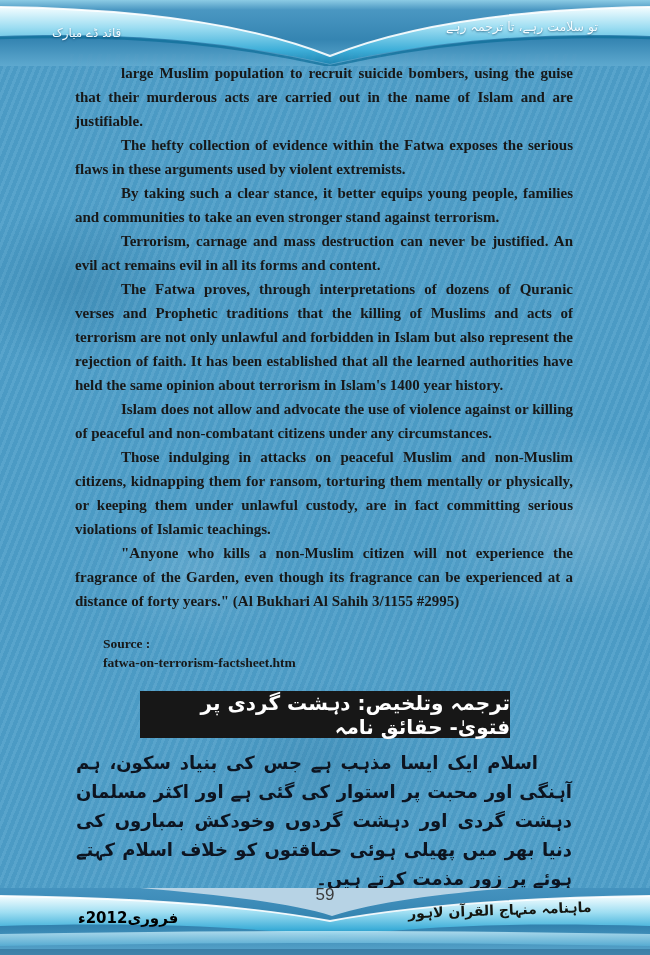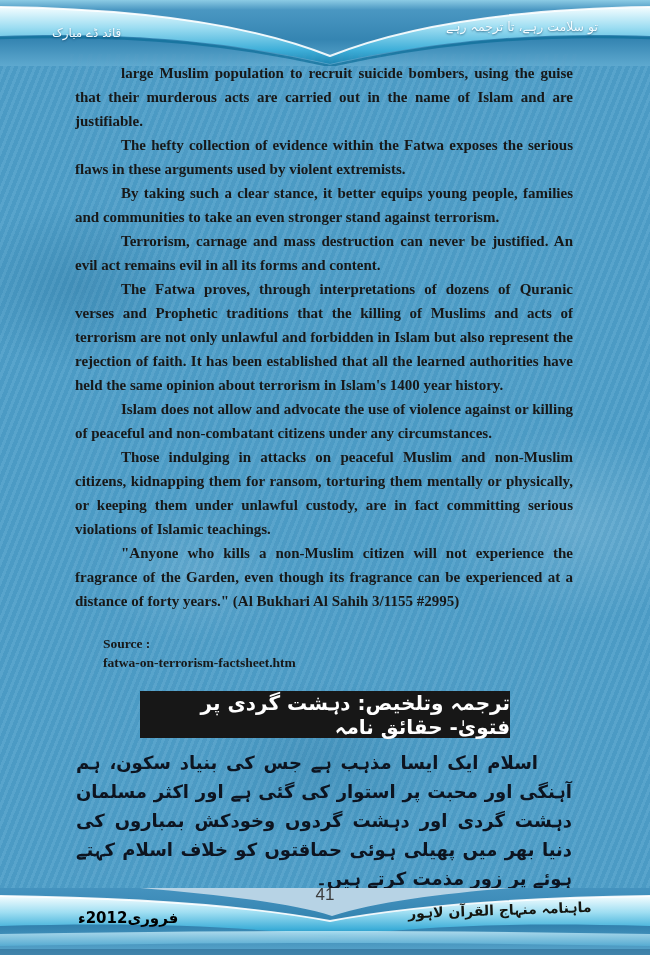--- a/index.html
+++ b/index.html
@@ -145,16 +145,16 @@
         <stop offset="1" stop-color="#58aed4"></stop>
       </linearGradient>
     </defs>
     <rect width="650" height="67" fill="url(#bBand)"></rect>
     <path d="M140,0 L510,0 C440,6 375,14 332,28 C289,14 210,6 140,0 Z" fill="#b7d3e5"></path>
     <path d="M0,8 C150,10 255,19 330,33 C405,19 510,10 650,8 L650,38 C515,34 420,38 330,49 C240,38 135,34 0,38 Z" fill="url(#bRib)"></path>
     <path d="M0,8 C150,10 255,19 330,33 C405,19 510,10 650,8" fill="none" stroke="rgba(255,255,255,0.9)" stroke-width="1.8"></path>
     <path d="M0,46 C220,42 430,42 650,46 L650,58 C430,54 220,54 0,58 Z" fill="url(#bStrip)" opacity="0.85"></path>
     <rect y="61" width="650" height="6" fill="rgba(16,70,108,0.35)"></rect>
   </svg>
-  <div class="page-number">41</div>
+  <div class="page-number">59</div>
   <div class="band-text footer-left">فروری2012ء</div>
   <div class="band-text footer-right">ماہنامہ منہاج القرآن لاہور</div>
 </div>
 
 </body></html>

